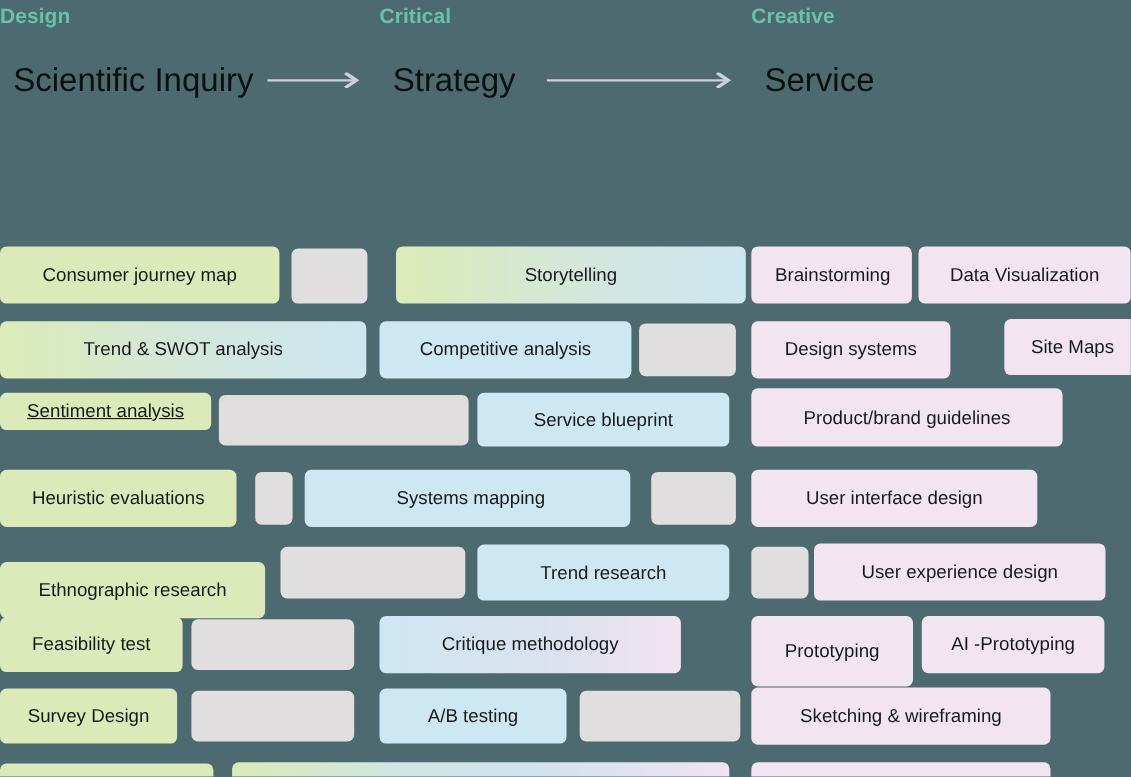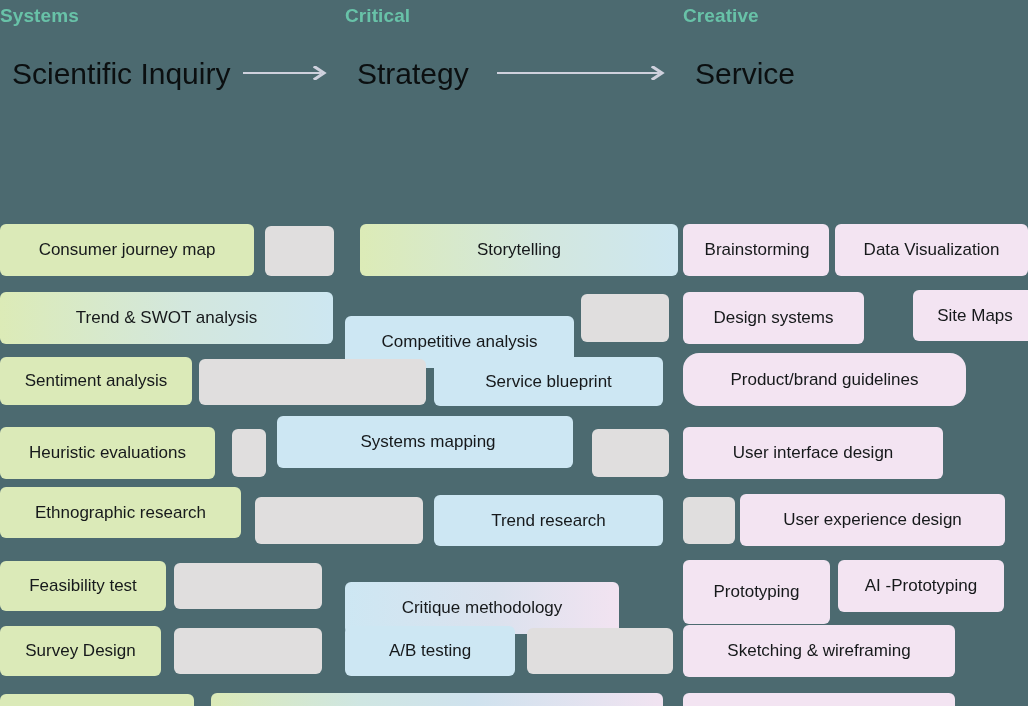--- a/index.html
+++ b/index.html
@@ -74,29 +74,29 @@
     padding: 0 10px;
   }
   .chip.spacer { color: transparent; }
 
   
   .f-green  { background: #dbeab8; }
   .f-blue   { background: #cde7f3; }
   .f-pink   { background: #f3e4f2; }
   .f-gray   { background: #e0dede; }
   .f-green-blue { background: linear-gradient(90deg, #dcebb7 0%, #d3e7dd 55%, #cde7f1 100%); }
-  .f-blue-pink  { background: linear-gradient(90deg, #cde7f3 0%, #dbe2ee 55%, #f2e3f1 100%); margin-top: 22px; }
+  .f-blue-pink  { background: linear-gradient(90deg, #cde7f3 0%, #dbe2ee 55%, #f2e3f1 100%); }
   .f-green-blue-pink { background: linear-gradient(90deg, #dbeab8 0%, #cfe6e2 33%, #cfe2ee 58%, #f1e3f1 100%); }
 </style>
 </head>
 <body style="background: rgb(76, 106, 112);">
 
 <div class="header">
   <div class="col-head" style="left:0px;">
-    <p class="eyebrow">Systems</p>
+    <p class="eyebrow">Design</p>
     <p class="col-title">Scientific Inquiry</p>
   </div>
 
   <div class="arrow" style="left:243px; width:86px;">
     <svg width="86" height="14" viewBox="0 0 86 14" aria-hidden="true">
       <line x1="0" y1="7" x2="78" y2="7" stroke="#cfd1dd" stroke-width="2"></line>
       <polyline points="72,1 81,7 72,13" fill="none" stroke="#cfd1dd" stroke-width="3" stroke-linecap="square"></polyline>
     </svg>
   </div>
 
@@ -121,40 +121,40 @@
 <div class="rows" id="rows-container">
     <div class="row">
       <div class="chip f-green" style="left: 0px; top: 116px; width: 254px; height: 52px;">Consumer journey map</div>
       <div class="chip f-gray spacer" style="left: 265px; top: 118px; width: 69px; height: 50px;"></div>
       <div class="chip f-green-blue" style="left: 360px; top: 116px; width: 318px; height: 52px;">Storytelling</div>
       <div class="chip f-pink" style="left: 683px; top: 116px; width: 146px; height: 52px; padding-left: 12px;">Brainstorming</div>
       <div class="chip f-pink" style="left: 835px; top: 116px; width: 193px; height: 52px;">Data Visualization</div>
     </div>
     <div class="row">
       <div class="chip f-green-blue" style="left: 0px; top: 184px; width: 333px; height: 52px;">Trend &amp; SWOT analysis</div>
-      <div class="chip f-blue" style="left: 345px; top: 184px; width: 229px; height: 52px; margin-top: 24px;">Competitive analysis</div>
+      <div class="chip f-blue" style="left: 345px; top: 184px; width: 229px; height: 52px;">Competitive analysis</div>
       <div class="chip f-gray spacer" style="left: 581px; top: 186px; width: 88px; height: 48px;"></div>
       <div class="chip f-pink" style="left: 683px; top: 184px; width: 181px; height: 52px;">Design systems</div>
       <div class="chip f-pink" style="left: 893px; top: 182px; width: 124px; height: 51px; margin-left: 20px;">Site Maps</div>
     </div>
     <div class="row">
-      <div class="chip f-green" style="left: 0px; top: 249px; width: 192px; height: 48px;">Sentiment analysis</div>
+      <div class="chip f-green" style="left: 0px; top: 249px; width: 192px; height: 34px; text-decoration: underline;">Sentiment analysis</div>
       <div class="chip f-gray spacer" style="left: 199px; top: 251px; width: 227px; height: 46px;"></div>
       <div class="chip f-blue" style="left: 434px; top: 249px; width: 229px; height: 49px;">Service blueprint</div>
-      <div class="chip f-pink" style="left: 683px; top: 245px; width: 283px; height: 53px; border-radius: 16px;">Product/brand guidelines</div>
+      <div class="chip f-pink" style="left: 683px; top: 245px; width: 283px; height: 53px;">Product/brand guidelines</div>
     </div>
     <div class="row">
       <div class="chip f-green" style="left: 0px; top: 319px; width: 215px; height: 52px;">Heuristic evaluations</div>
       <div class="chip f-gray spacer" style="left: 232px; top: 321px; width: 34px; height: 48px;"></div>
-      <div class="chip f-blue" style="left: 277px; top: 308px; width: 296px; height: 52px; padding-left: 16px;">Systems mapping</div>
+      <div class="chip f-blue" style="left: 277px; top: 319px; width: 296px; height: 52px; padding-left: 16px;">Systems mapping</div>
       <div class="chip f-gray spacer" style="left: 592px; top: 321px; width: 77px; height: 48px;"></div>
       <div class="chip f-pink" style="left: 683px; top: 319px; width: 260px; height: 52px;">User interface design</div>
     </div>
     <div class="row">
-      <div class="chip f-green" style="left: 0px; top: 379px; width: 241px; height: 51px;">Ethnographic research</div>
+      <div class="chip f-green" style="left: 0px; top: 403px; width: 241px; height: 51px;">Ethnographic research</div>
       <div class="chip f-gray spacer" style="left: 255px; top: 389px; width: 168px; height: 47px;"></div>
       <div class="chip f-blue" style="left: 434px; top: 387px; width: 229px; height: 51px;">Trend research</div>
       <div class="chip f-gray spacer" style="left: 683px; top: 389px; width: 52px; height: 47px;"></div>
       <div class="chip f-pink" style="left: 740px; top: 386px; width: 265px; height: 52px;">User experience design</div>
     </div>
     <div class="row">
       <div class="chip f-green" style="left: 0px; top: 453px; width: 166px; height: 50px;">Feasibility test</div>
       <div class="chip f-gray spacer" style="left: 174px; top: 455px; width: 148px; height: 46px;"></div>
       <div class="chip f-blue-pink" style="left: 345px; top: 452px; width: 274px; height: 52px;">Critique methodology</div>
       <div class="chip f-pink" style="left: 683px; top: 452px; width: 147px; height: 64px;">Prototyping</div>

